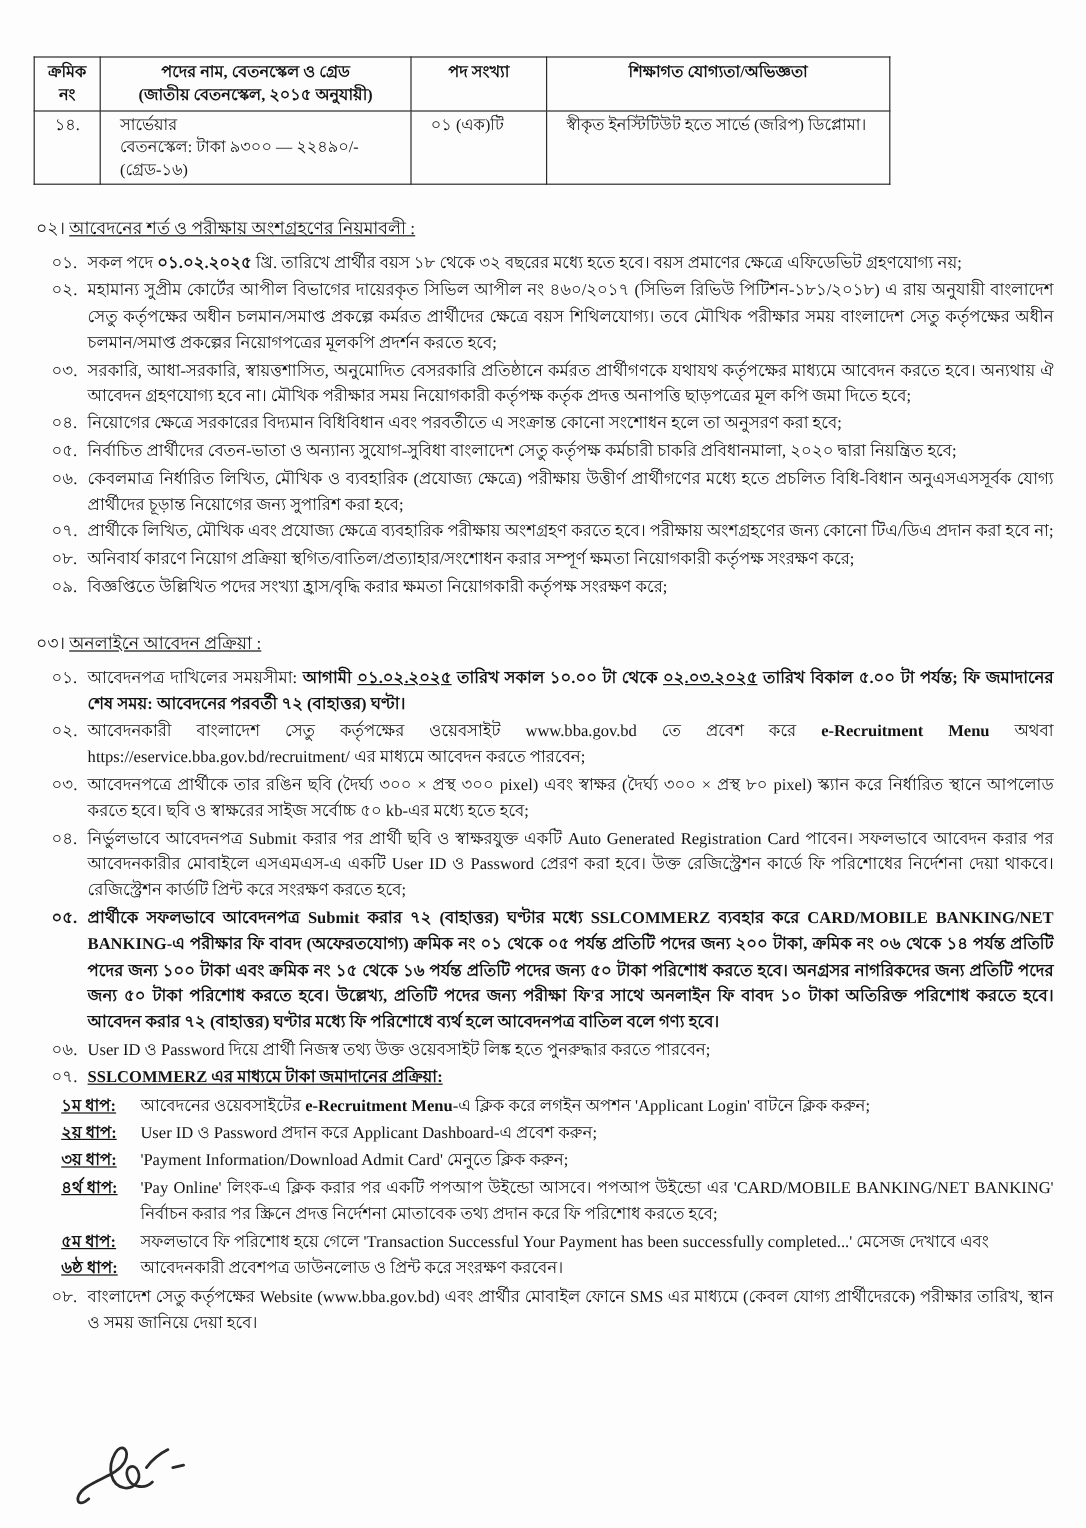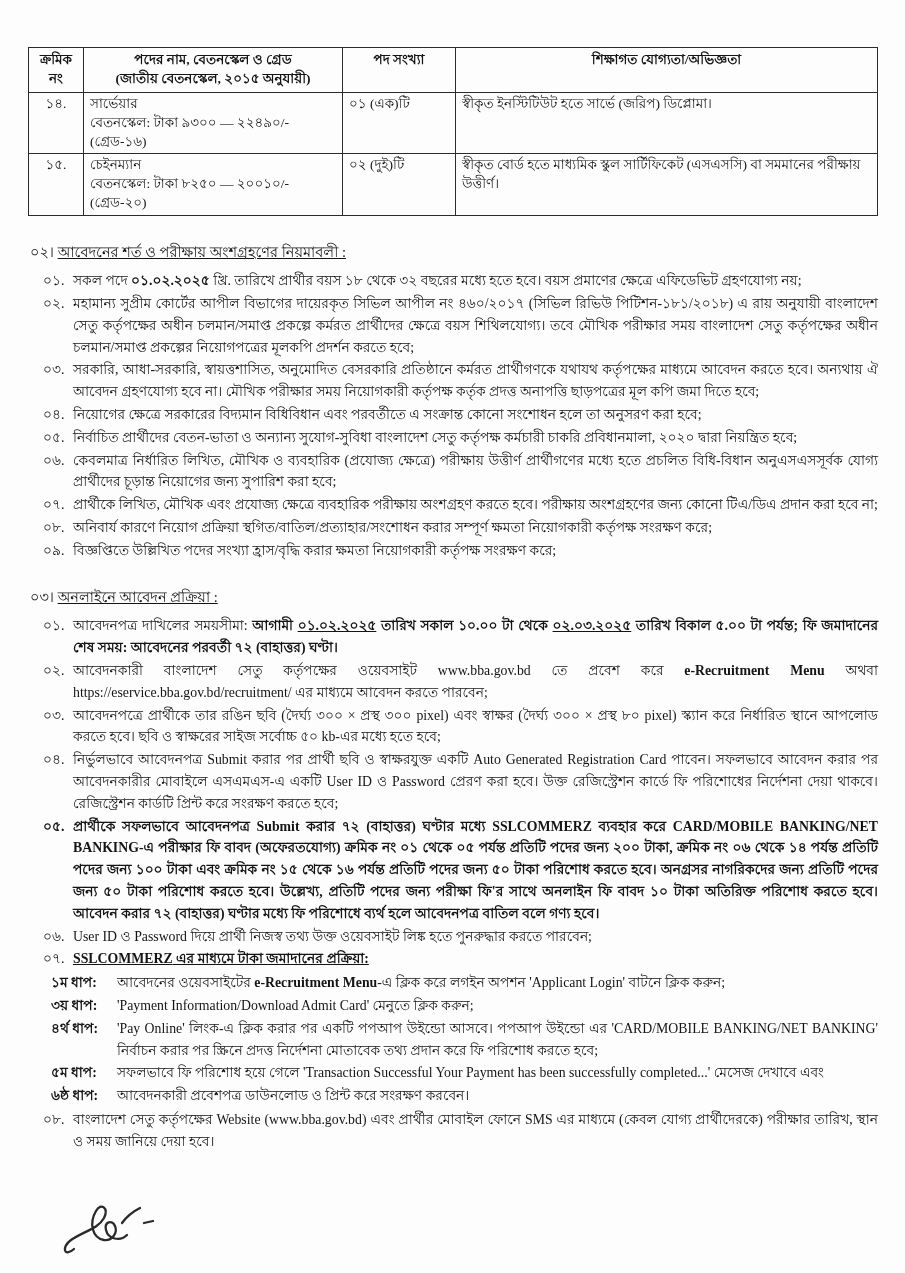--- a/index.html
+++ b/index.html
@@ -5,46 +5,46 @@
   html,body{margin:0;padding:0;background:#fdfdfd;}
   body{
     width:905px;height:1273px;overflow:hidden;position:relative;
     font-family:"Liberation Serif","DejaVu Serif",serif;
     color:#141414;-webkit-font-smoothing:antialiased;
   }
   .page{box-sizing:border-box;padding:47px 27px 0 28px;}
 
   
   table.post-table{
-    border-collapse:collapse;table-layout:fixed;width:850px;
+    border-collapse:collapse;table-layout:fixed;width:714px;
     font-size:13.5px;line-height:1.4;
   }
   .post-table th,.post-table td{
-    border:1.6px solid #2b2b2b;padding:2px 6px;vertical-align:top;
+    border:1.6px solid #2b2b2b;padding:2px 16px;vertical-align:top;
   }
   .post-table th{font-weight:bold;text-align:center;padding:3px 4px;}
   .col-sl{width:46px;}
   .col-post{width:250px;}
   .col-count{width:104px;}
   td.c-sl{text-align:center;}
   td.c-count{}
 
   
   .sec-head{margin:25px 0 5px 2px;font-size:14.5px;font-weight:normal;}
   .sec-head .u{text-decoration:underline;}
   .items{padding-left:15px;font-size:13.8px;line-height:1.58;}
   .item{display:flex;margin:1px 0;justify-content:space-between;}
   .item .num{flex:0 0 30px;}
   .item .body{flex:1;text-align:justify;}
   .b{font-weight:bold;}
   .u{text-decoration:underline;}
   .en{font-family:"Liberation Serif","DejaVu Serif",serif;}
   .steps{margin:2px 0 2px 8px;}
   .steps .item .num{flex:0 0 66px;}
-  .step-label{font-weight:bold;}
+  .step-label{font-weight:bold;text-decoration:underline;}
 
   
   .signature{position:absolute;left:58px;top:1195px;}
 </style>
 </head>
 <body>
 
 <div class="page">
 
   <table class="post-table">
@@ -65,30 +65,20 @@
     <tbody id="post-rows">
         <tr>
           <td class="c-sl">১৪.</td>
           <td>
             <div>সার্ভেয়ার</div>
             <div>বেতনস্কেল: টাকা ৯৩০০ — ২২৪৯০/-</div>
             <div>(গ্রেড-১৬)</div>
           </td>
           <td class="c-count">০১ (এক)টি</td>
           <td>স্বীকৃত ইনস্টিটিউট হতে সার্ভে (জরিপ) ডিপ্লোমা।</td>
-        </tr>
-        <tr>
-          <td class="c-sl">১৫.</td>
-          <td>
-            <div>চেইনম্যান</div>
-            <div>বেতনস্কেল: টাকা ৮২৫০ — ২০০১০/-</div>
-            <div>(গ্রেড-২০)</div>
-          </td>
-          <td class="c-count">০২ (দুই)টি</td>
-          <td>স্বীকৃত বোর্ড হতে মাধ্যমিক স্কুল সার্টিফিকেট (এসএসসি) বা সমমানের পরীক্ষায় উত্তীর্ণ।</td>
         </tr>
       </tbody>
   </table>
 
   <section>
     <div class="sec-head">
       <span>০২।</span>
       <span class="u">আবেদনের শর্ত ও পরীক্ষায় অংশগ্রহণের নিয়মাবলী :</span>
     </div>
     <div class="items" id="sec2-items">
@@ -164,20 +154,24 @@
         <div class="item">
           <span class="num">০৭.</span>
           <span class="body"><span class="b u en">SSLCOMMERZ</span><span class="b u "> এর মাধ্যমে টাকা জমাদানের প্রক্রিয়া:</span></span>
         </div>
         <div class="steps">
           <div class="item">
             <span class="num step-label">১ম ধাপ:</span>
             <span class="body"><span>আবেদনের ওয়েবসাইটের </span><span class="b en">e-Recruitment Menu</span><span>-এ ক্লিক করে লগইন অপশন </span><span class="en">'Applicant Login'</span><span> বাটনে ক্লিক করুন;</span></span>
           </div>
           <div class="item">
+            <span class="num step-label">২য় ধাপ:</span>
+            <span class="body"><span class="en">User ID</span><span> ও </span><span class="en">Password</span><span> প্রদান করে </span><span class="en">Applicant Dashboard</span><span>-এ প্রবেশ করুন;</span></span>
+          </div>
+          <div class="item">
             <span class="num step-label">৩য় ধাপ:</span>
             <span class="body"><span class="en">'Payment Information/Download Admit Card'</span><span> মেনুতে ক্লিক করুন;</span></span>
           </div>
           <div class="item">
             <span class="num step-label">৪র্থ ধাপ:</span>
             <span class="body"><span class="en">'Pay Online'</span><span> লিংক-এ ক্লিক করার পর একটি পপআপ উইন্ডো আসবে। পপআপ উইন্ডো এর </span><span class="en">'CARD/MOBILE BANKING/NET BANKING'</span><span> নির্বাচন করার পর স্ক্রিনে প্রদত্ত নির্দেশনা মোতাবেক তথ্য প্রদান করে ফি পরিশোধ করতে হবে;</span></span>
           </div>
           <div class="item">
             <span class="num step-label">৫ম ধাপ:</span>
             <span class="body"><span>সফলভাবে ফি পরিশোধ হয়ে গেলে </span><span class="en">'Transaction Successful Your Payment has been successfully completed...'</span><span> মেসেজ দেখাবে এবং</span></span>

